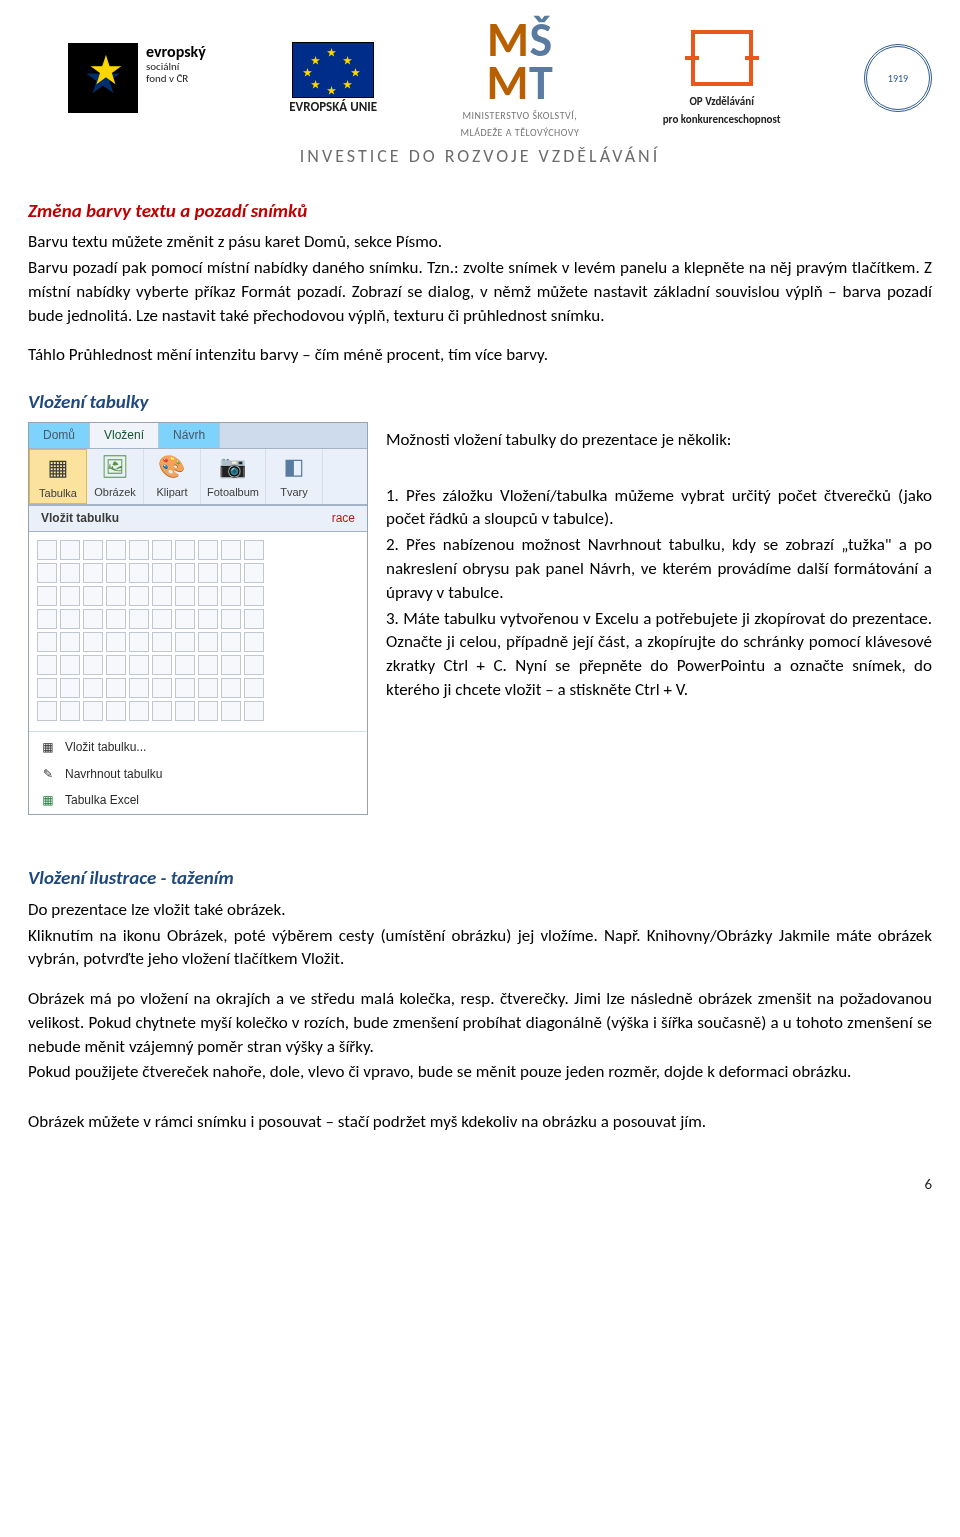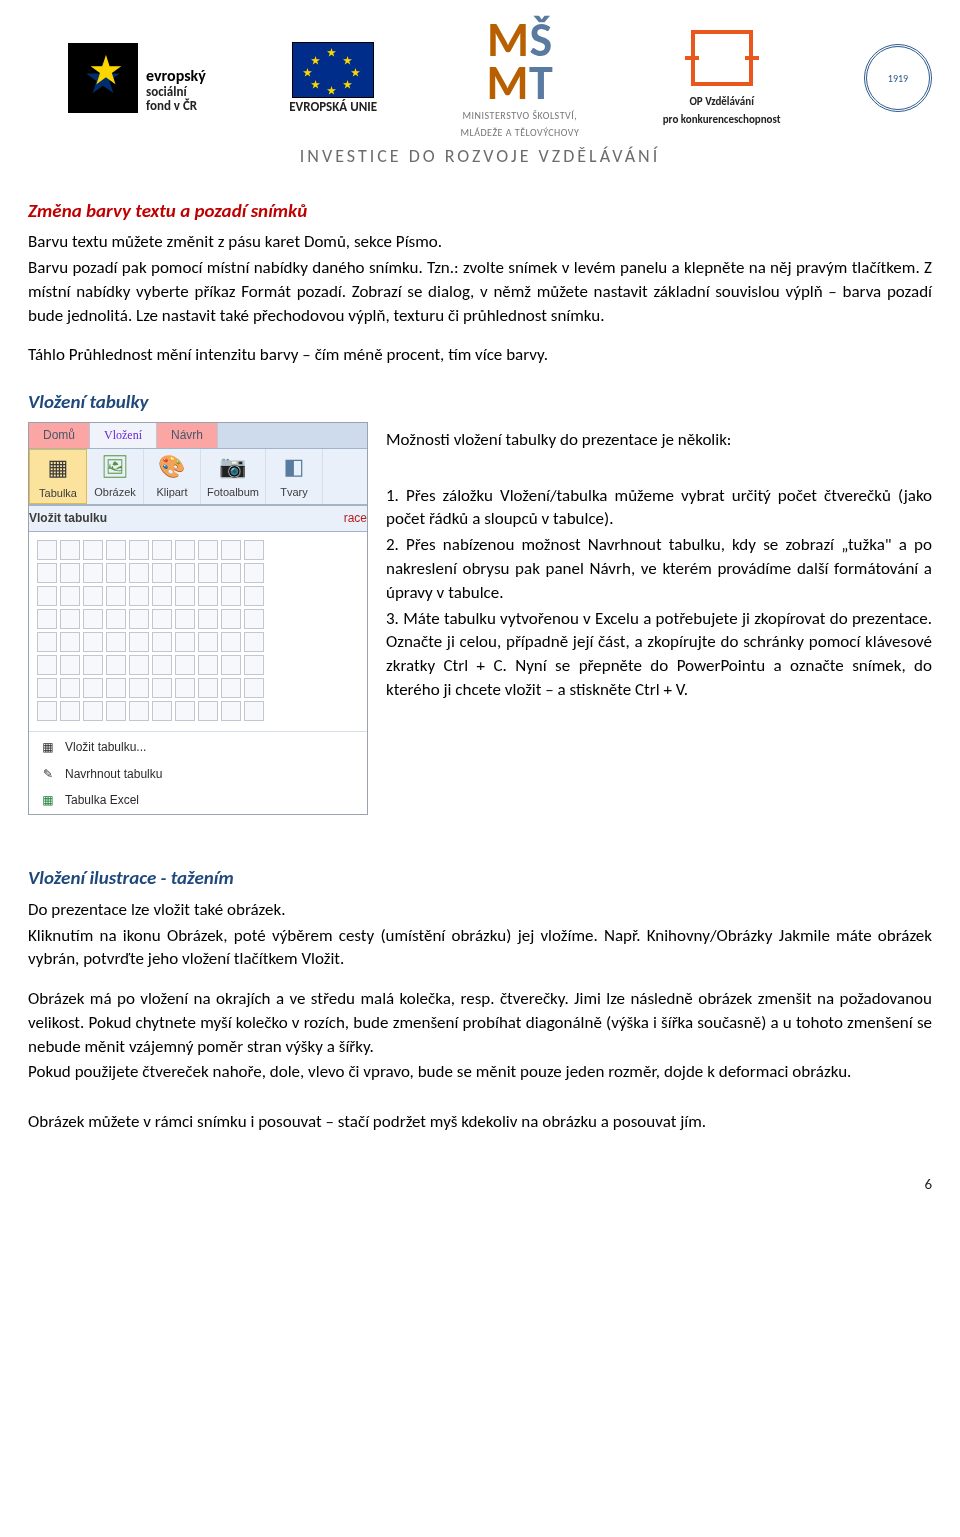--- a/index.html
+++ b/index.html
@@ -25,21 +25,21 @@
   .logo-box {
     display: flex;
     align-items: center;
     gap: 6px;
     font-size: 11px;
     line-height: 1.1;
     color: #222;
   }
   .esf-logo {
     display: flex;
-    align-items: flex-end;
+    align-items: flex-start;
     gap: 8px;
     padding-left: 40px;
   }
   .esf-star {
     width: 70px; height: 70px;
     background: #000;
     position: relative;
     display: flex; align-items: center; justify-content: center;
   }
   .esf-star::before {
@@ -49,21 +49,21 @@
     position: absolute;
   }
   .esf-star::after {
     content: "★";
     color: #fdd600;
     font-size: 40px;
     position: absolute;
     left: 20px; top: 6px;
   }
   .esf-text { font-size: 16px; font-weight: bold; color: #000; }
-  .esf-sub { font-size: 13px; font-weight: bold; }
+  .esf-sub { font-size: 11px; font-weight: normal; }
   .eu-logo {
     display: flex;
     flex-direction: column;
     align-items: center;
     gap: 2px;
     font-size: 13px;
     font-weight: bold;
   }
   .eu-flag {
     width: 82px; height: 56px;
@@ -152,23 +152,23 @@
   }
   .ppt-tabs {
     display: flex;
     background: #cddbec;
     border-bottom: 1px solid #a4b4c8;
   }
   .ppt-tab {
     padding: 4px 14px;
     color: #4a5766;
     border-right: 1px solid #b9c7d9;
-    background: #fca5a5;
-  }
-  .ppt-tab.active { background: #f0f4fa; font-weight: normal; color: #6d28d9; font-family: Liberation Serif, serif; }
+    background: #7dd3fc;
+  }
+  .ppt-tab.active { background: #f0f4fa; font-weight: normal; color: #14532d; }
   .ppt-ribbon {
     display: flex;
     background: #eaf0f9;
     border-bottom: 1px solid #a4b4c8;
   }
   .ppt-rbtn {
     padding: 2px 6px 2px 6px;
     text-align: center;
     font-size: 11px;
     color: #3b3b3b;
@@ -180,21 +180,21 @@
     display: flex; align-items: center; justify-content: center;
     margin: 0 auto;
     font-size: 22px;
   }
   .ppt-drop {
     background: #fff;
     border-top: 1px solid #a4b4c8;
   }
   .ppt-drop-label {
     background: #eaf0f9;
-    padding: 4px 0;
+    padding: 4px 12px;
     font-weight: bold;
     color: #3b3b3b;
     border-bottom: 1px solid #a4b4c8;
   }
   .grid10 {
     padding: 8px;
     display: grid;
     grid-template-columns: repeat(10, 20px);
     grid-auto-rows: 20px;
     gap: 3px;

